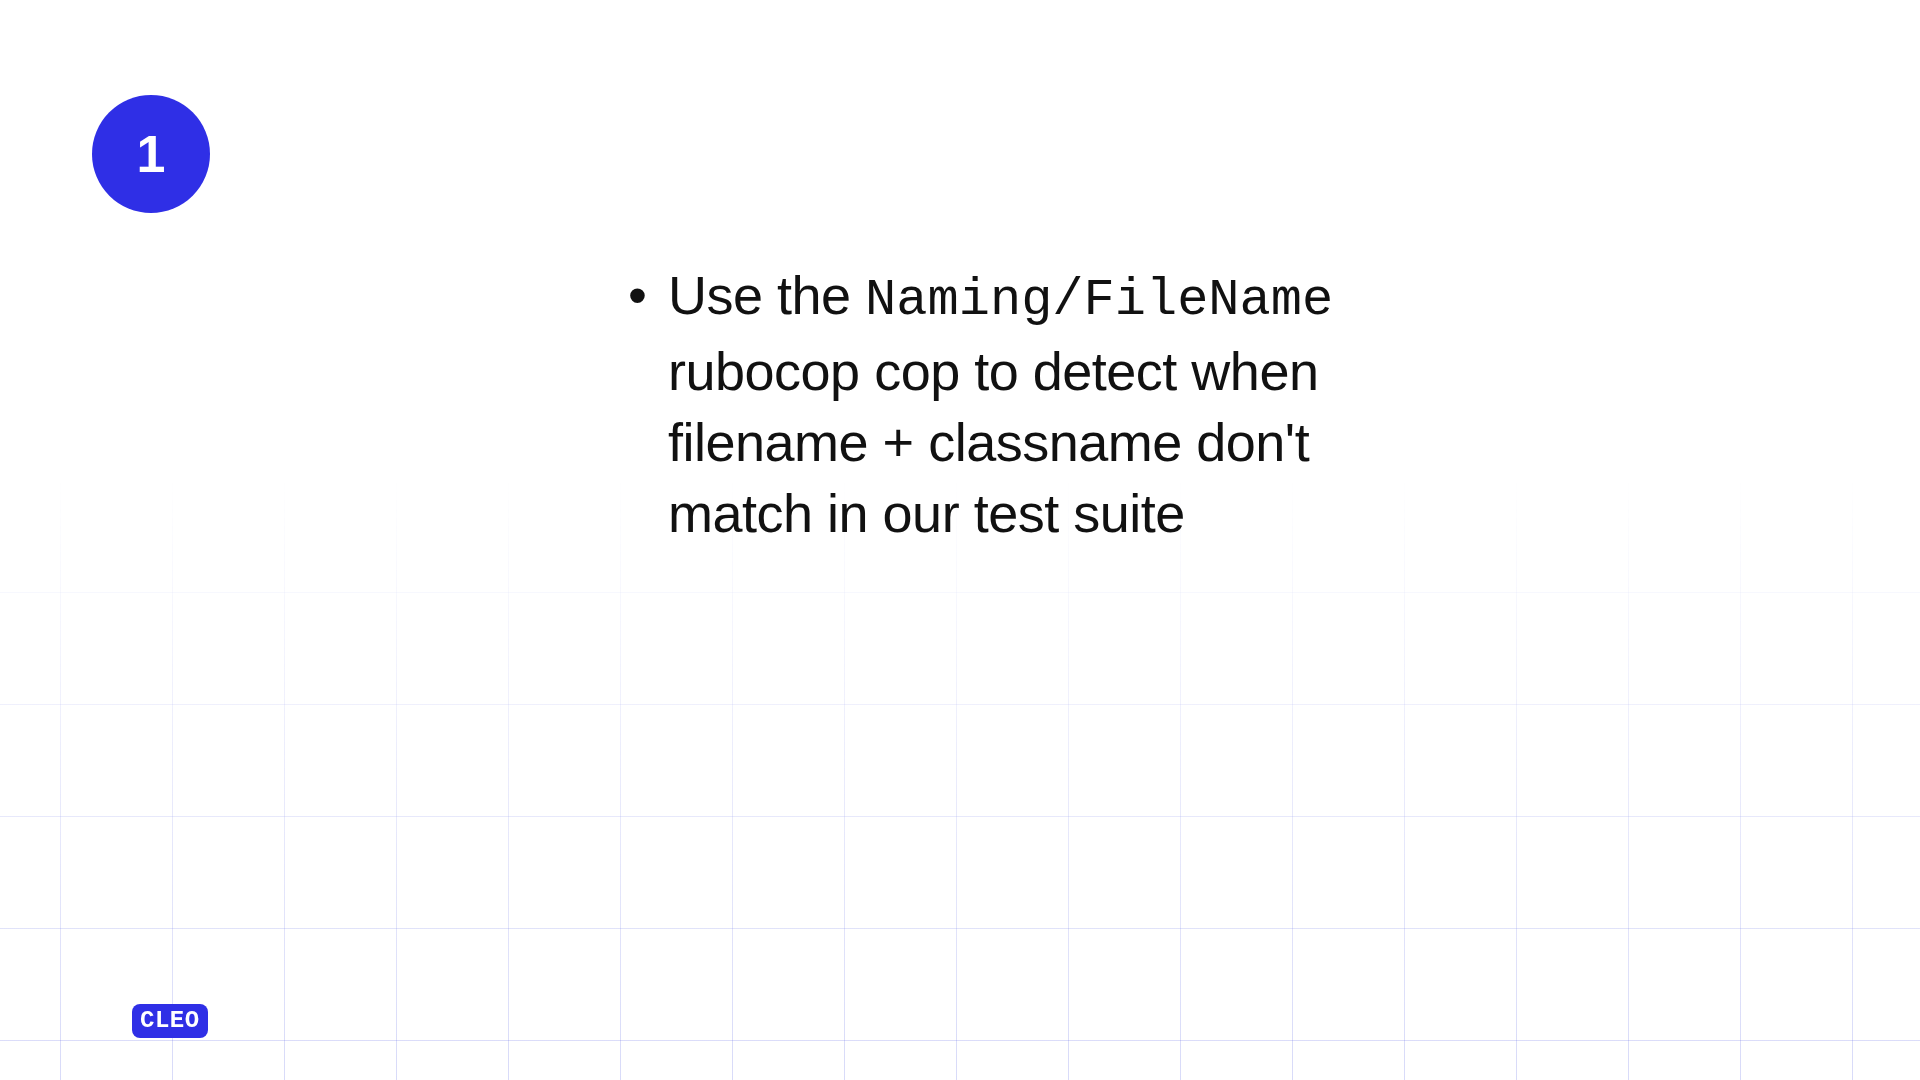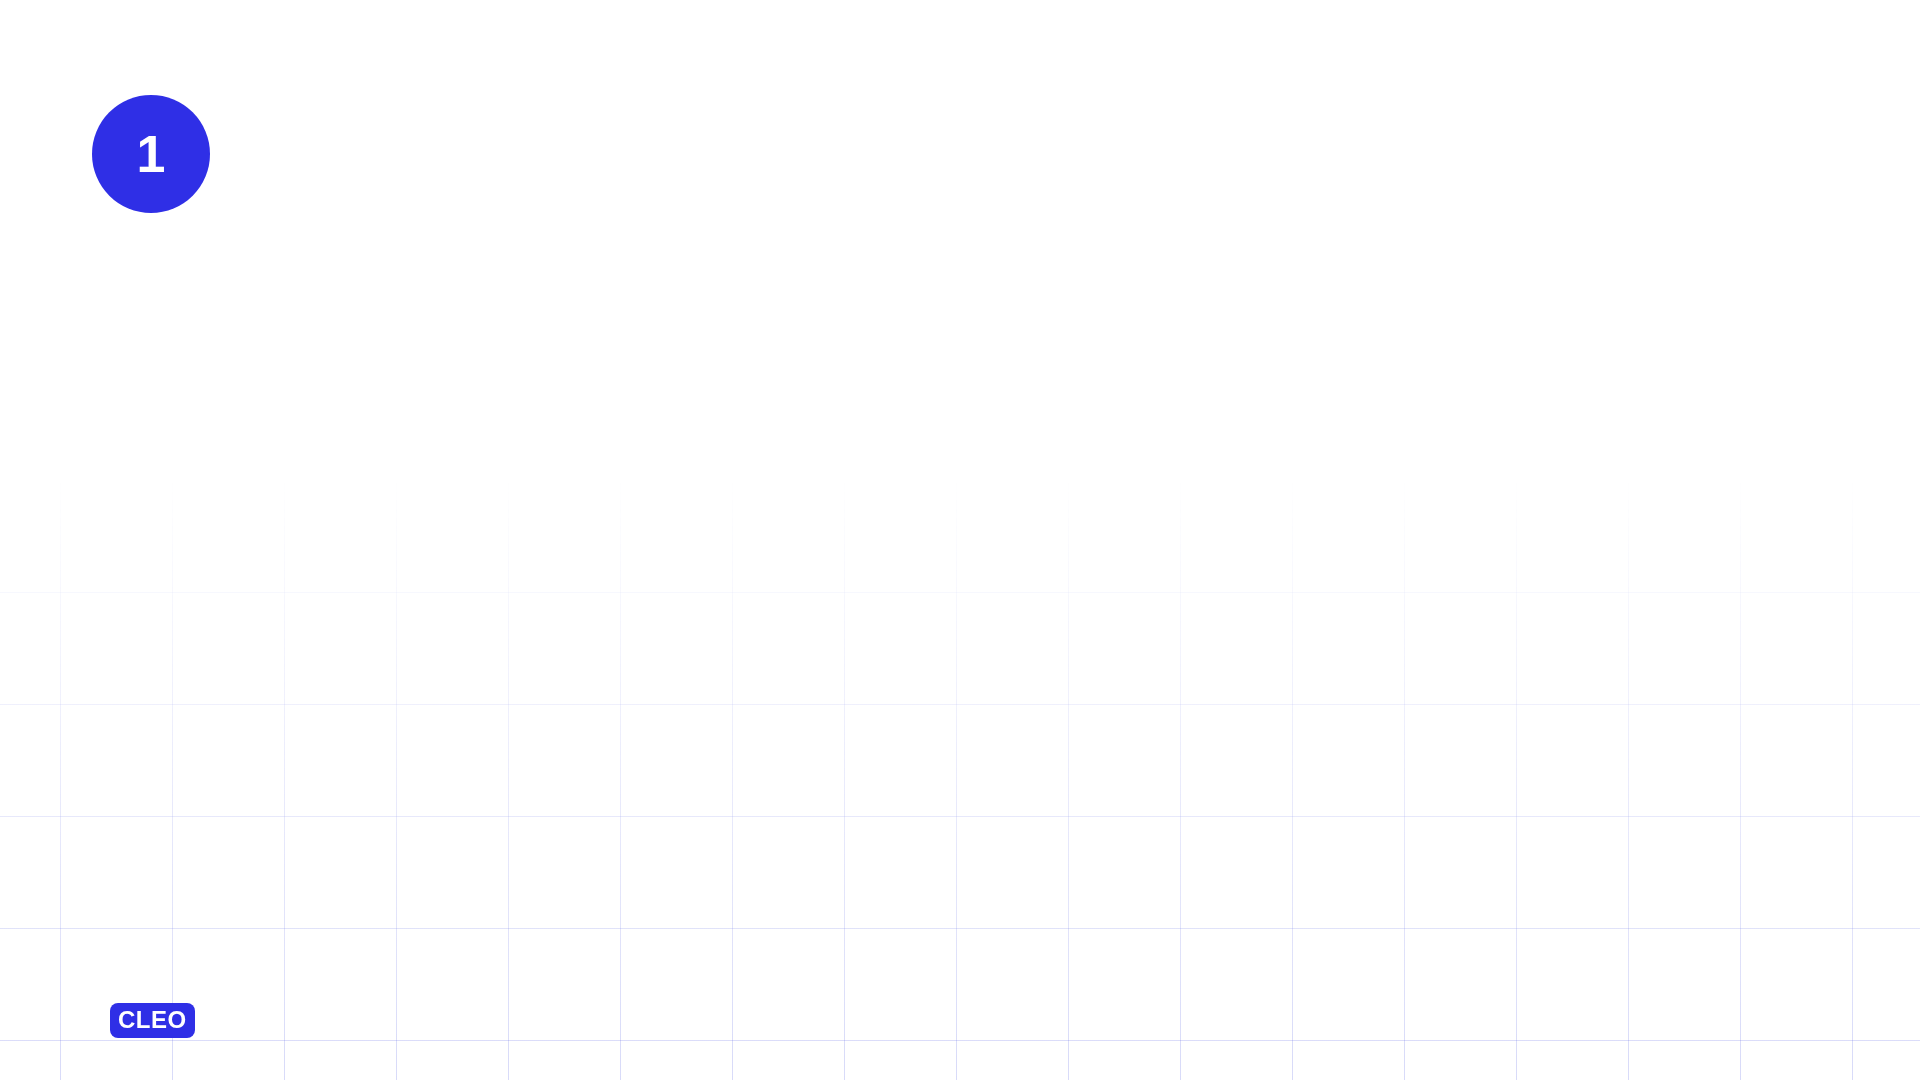--- a/index.html
+++ b/index.html
@@ -87,43 +87,48 @@
     top: 0;
     font-size: 54px;
   }
   .code {
     font-family: "Courier New", Courier, monospace;
     font-size: 52px;
     letter-spacing: 0;
   }
   .logo {
     position: absolute;
-    left: 110px;
+    left: 132px;
     bottom: 42px;
     background: #2f2fe6;
     color: #ffffff;
     font-weight: 800;
     font-size: 24px;
     letter-spacing: 0.5px;
     padding: 3px 8px 4px 8px;
     border-radius: 8px;
-    font-family: Liberation Sans, sans-serif;
+    font-family: Liberation Mono, monospace;
     margin-top: 48px;
   }
 </style>
 </head>
 <body>
 
 <div class="slide">
 
   <div class="grid-bg"></div>
 
   <div class="badge">
     <span>1</span>
   </div>
 
 
   <div class="content">
+    <ul class="bullets">
+      <li>
+        <span>Use the </span><span class="code">Naming/FileName</span><span> rubocop cop to detect when filename + classname don't match in our test suite</span>
+      </li>
+    </ul>
   </div>
 
   <div class="logo">CLEO</div>
 
 </div>
 
 </body></html>

